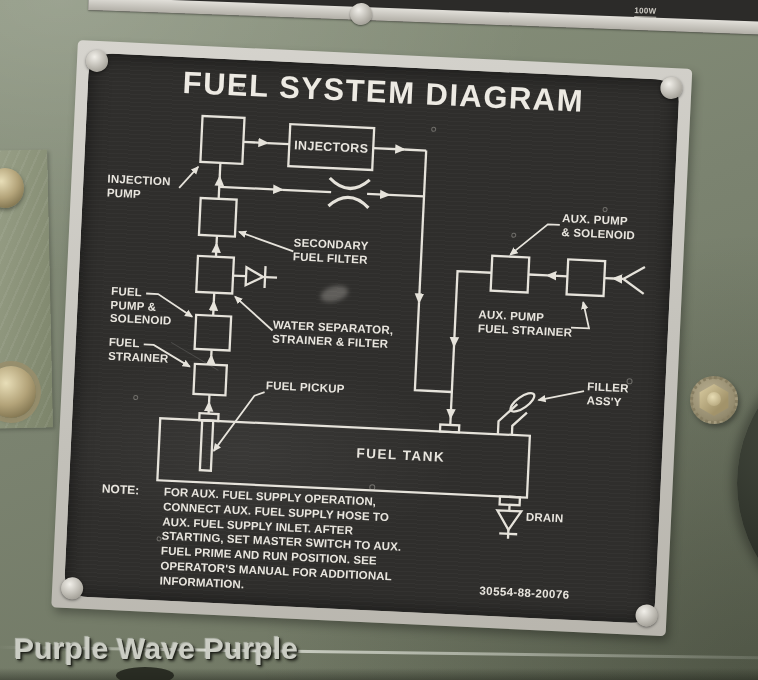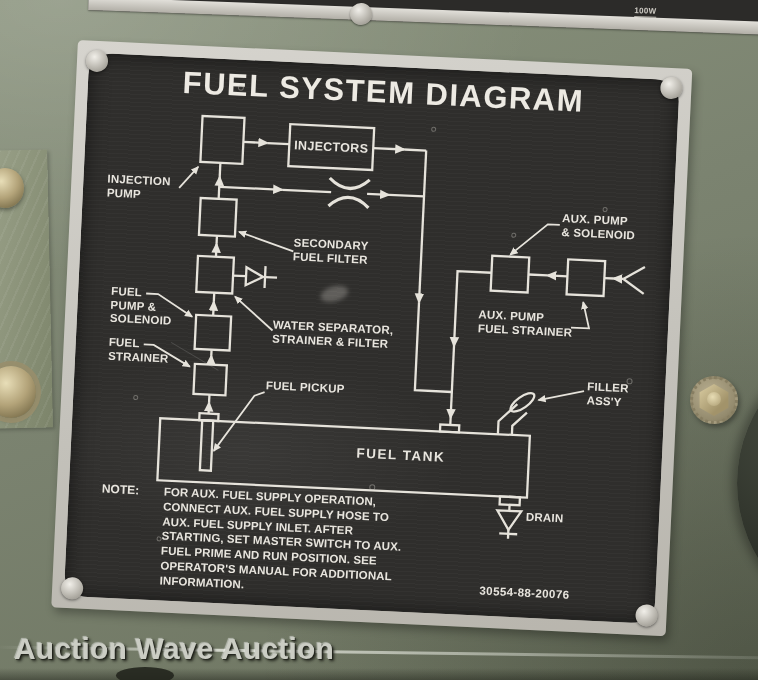--- a/index.html
+++ b/index.html
@@ -255,15 +255,15 @@
 
     <div class="pscrew tl"></div>
     <div class="pscrew tr"></div>
     <div class="pscrew bl"></div>
     <div class="pscrew br"></div>
   </div>
 
   <div class="seam"></div>
   <div class="bottom-shade"></div>
   <div class="blob"></div>
-  <div class="watermark">Auction Wave Auction</div>
+  <div class="watermark">Purple Wave Purple</div>
 
 </div>
 
 </body></html>

